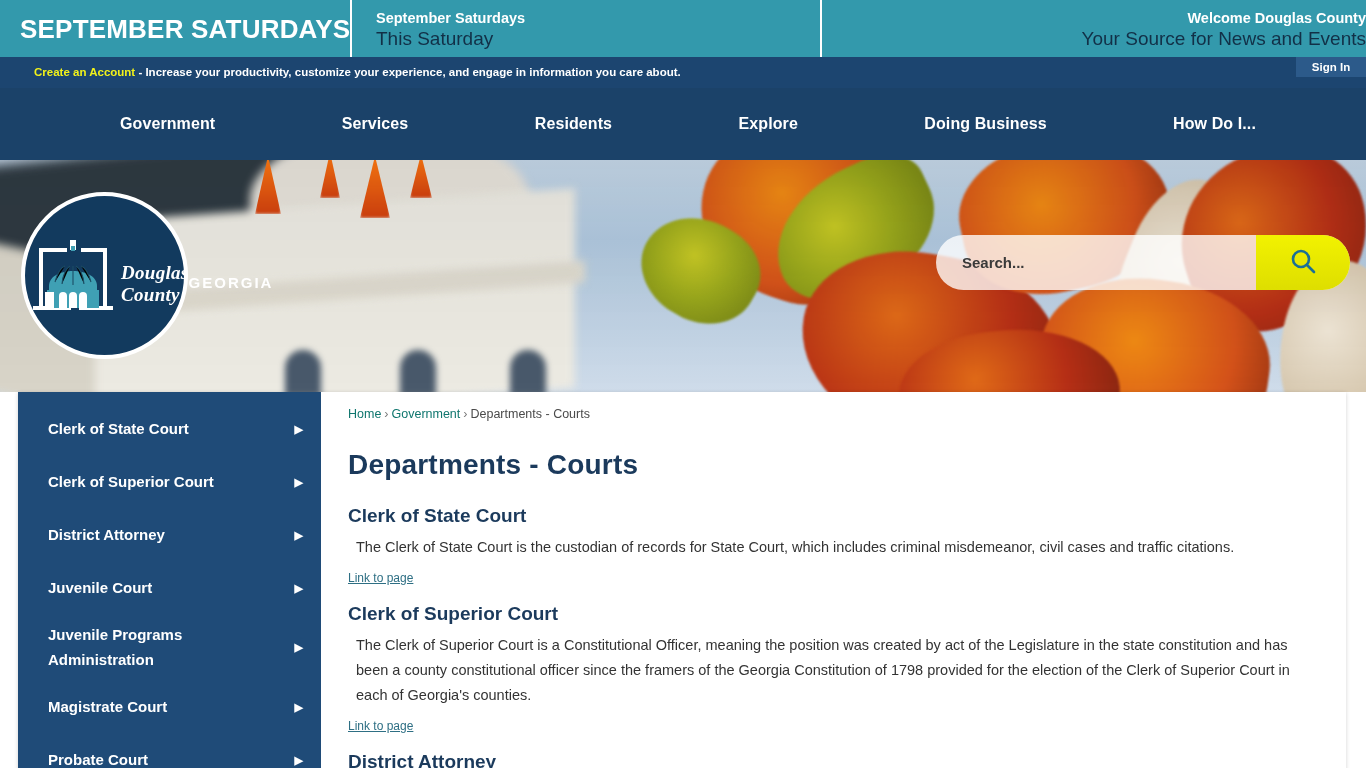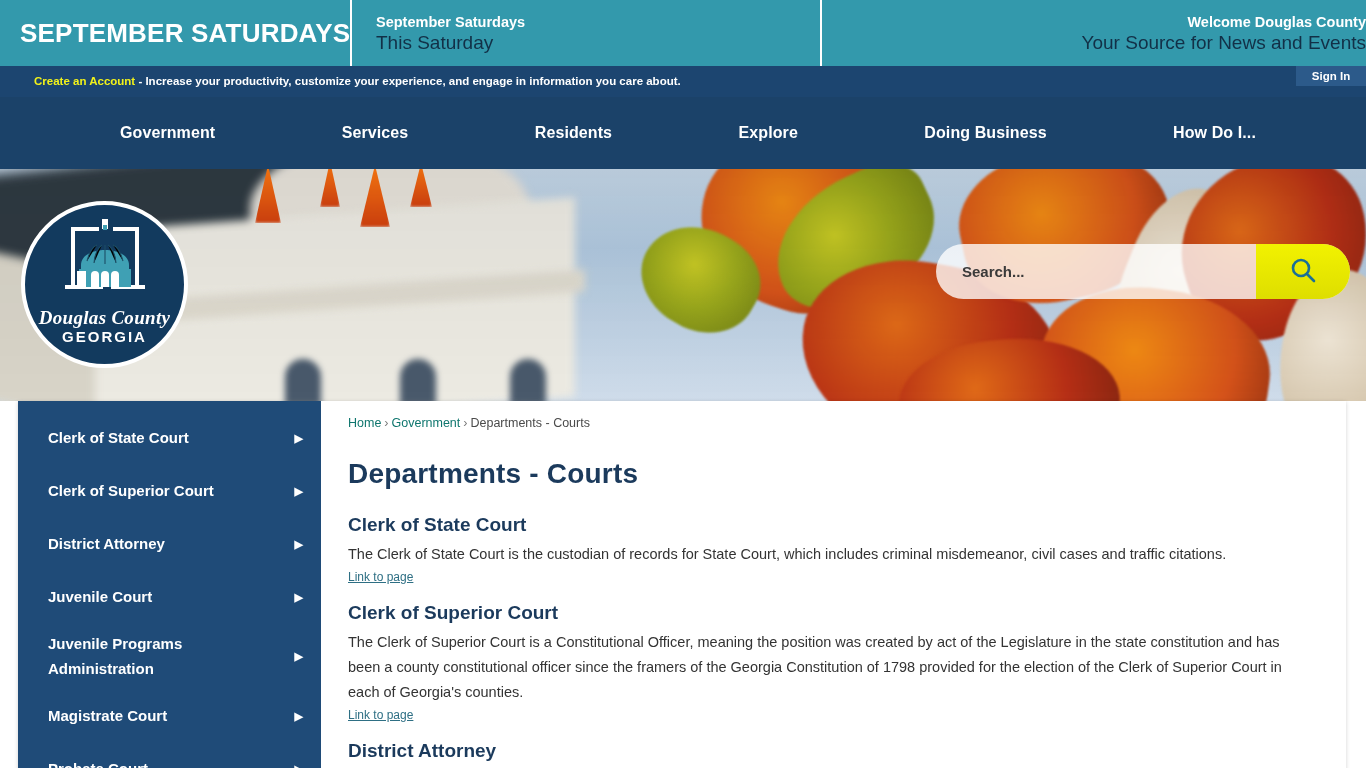--- a/index.html
+++ b/index.html
@@ -8,21 +8,21 @@
     margin: 0; padding: 0;
     width: 1366px; height: 768px;
     overflow: hidden;
     background: #ffffff;
     font-family: "Liberation Sans", sans-serif;
   }
 
   
   .alert-bar {
     position: relative;
-    height: 66px;
+    height: 57px;
     background: #3399ac;
     display: flex;
     align-items: stretch;
     overflow: hidden;
   }
   .alert-title-box {
     width: 352px;
     display: flex;
     align-items: center;
     padding-left: 20px;
@@ -191,21 +191,21 @@
 
   
   .logo {
     position: absolute;
     left: 21px; top: 32px;
     width: 167px; height: 167px;
     border-radius: 50%;
     background: #123a5e;
     border: 4px solid #ffffff;
     display: flex;
-    flex-direction: column;
+    flex-direction: row;
     align-items: center;
     justify-content: flex-start;
     padding-top: 14px;
     z-index: 5;
     cursor: pointer;
   }
   .logo svg { display:block; }
   .logo-name {
     color:#ffffff; font-size: 19px; font-style: italic; font-weight: bold;
     margin-top: 2px; font-family: "Liberation Serif", serif;
@@ -315,21 +315,21 @@
   .sec-h {
     font-size: 19px;
     color: #1b3a5c;
     font-weight: bold;
     margin: 0 0 6px 0;
   }
   .sec-p {
     font-size: 14.5px;
     color: #333333;
     line-height: 25px;
-    margin: 0;
+    margin: 8px;
   }
   .sec-link {
     display: inline-block;
     font-size: 12px;
     color: #2e6f84;
     text-decoration: underline;
     margin-top: 2px;
     margin-bottom: 18px;
     cursor: pointer;
   }

